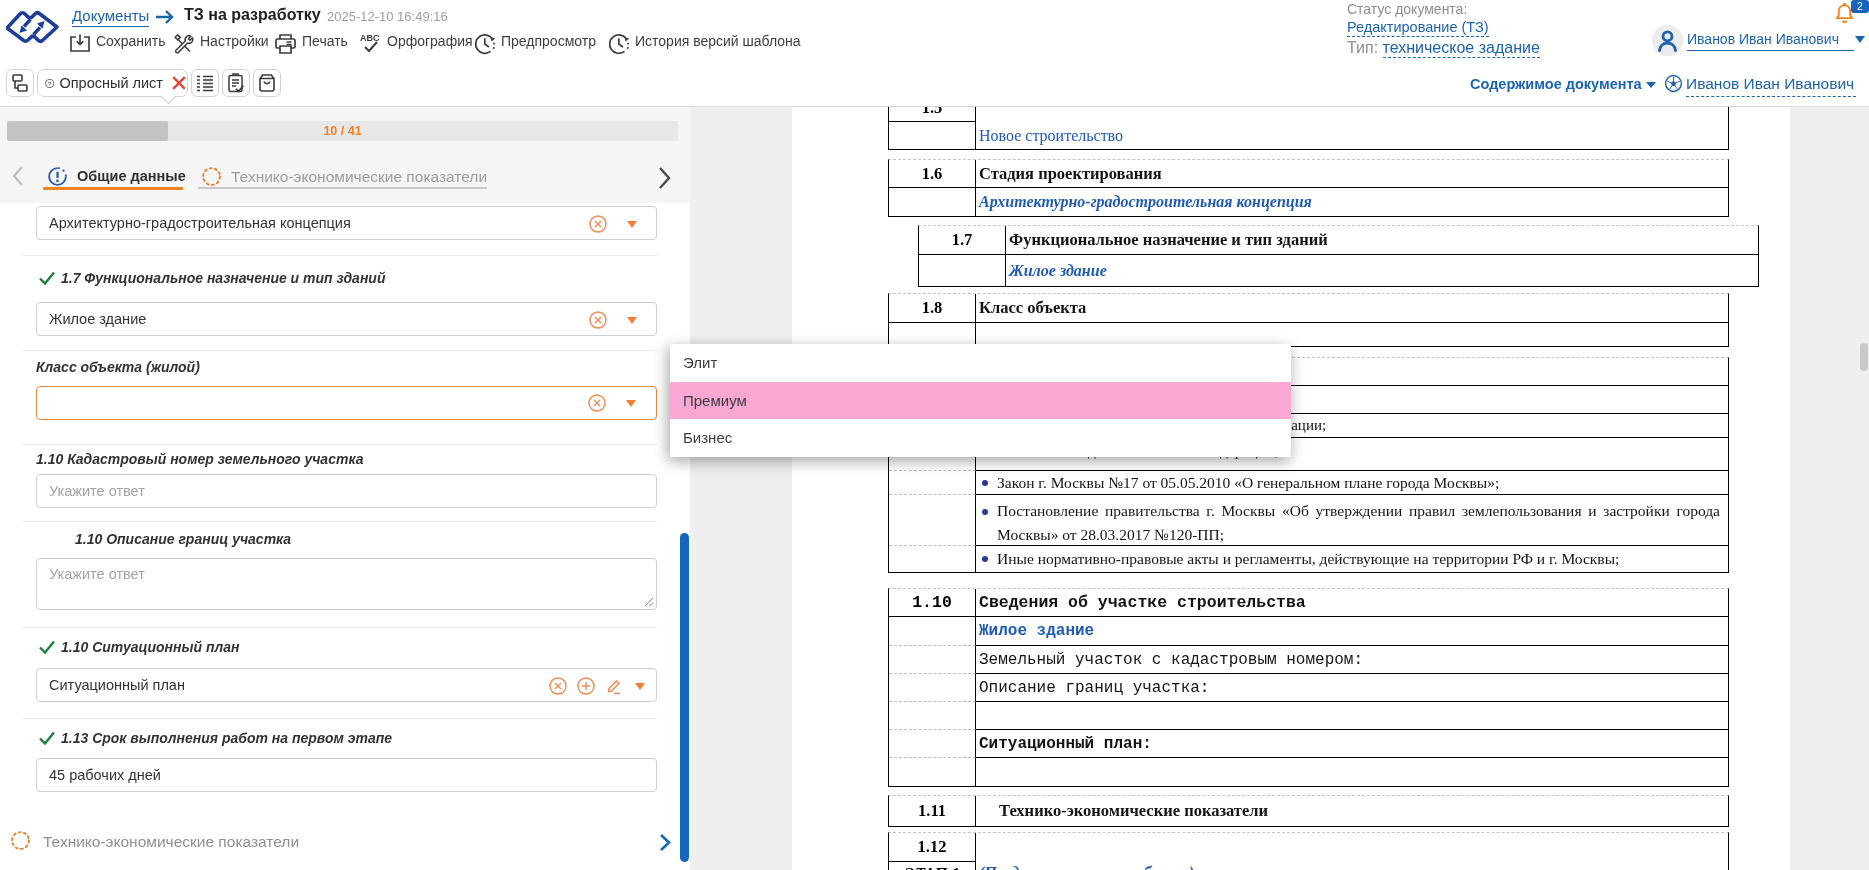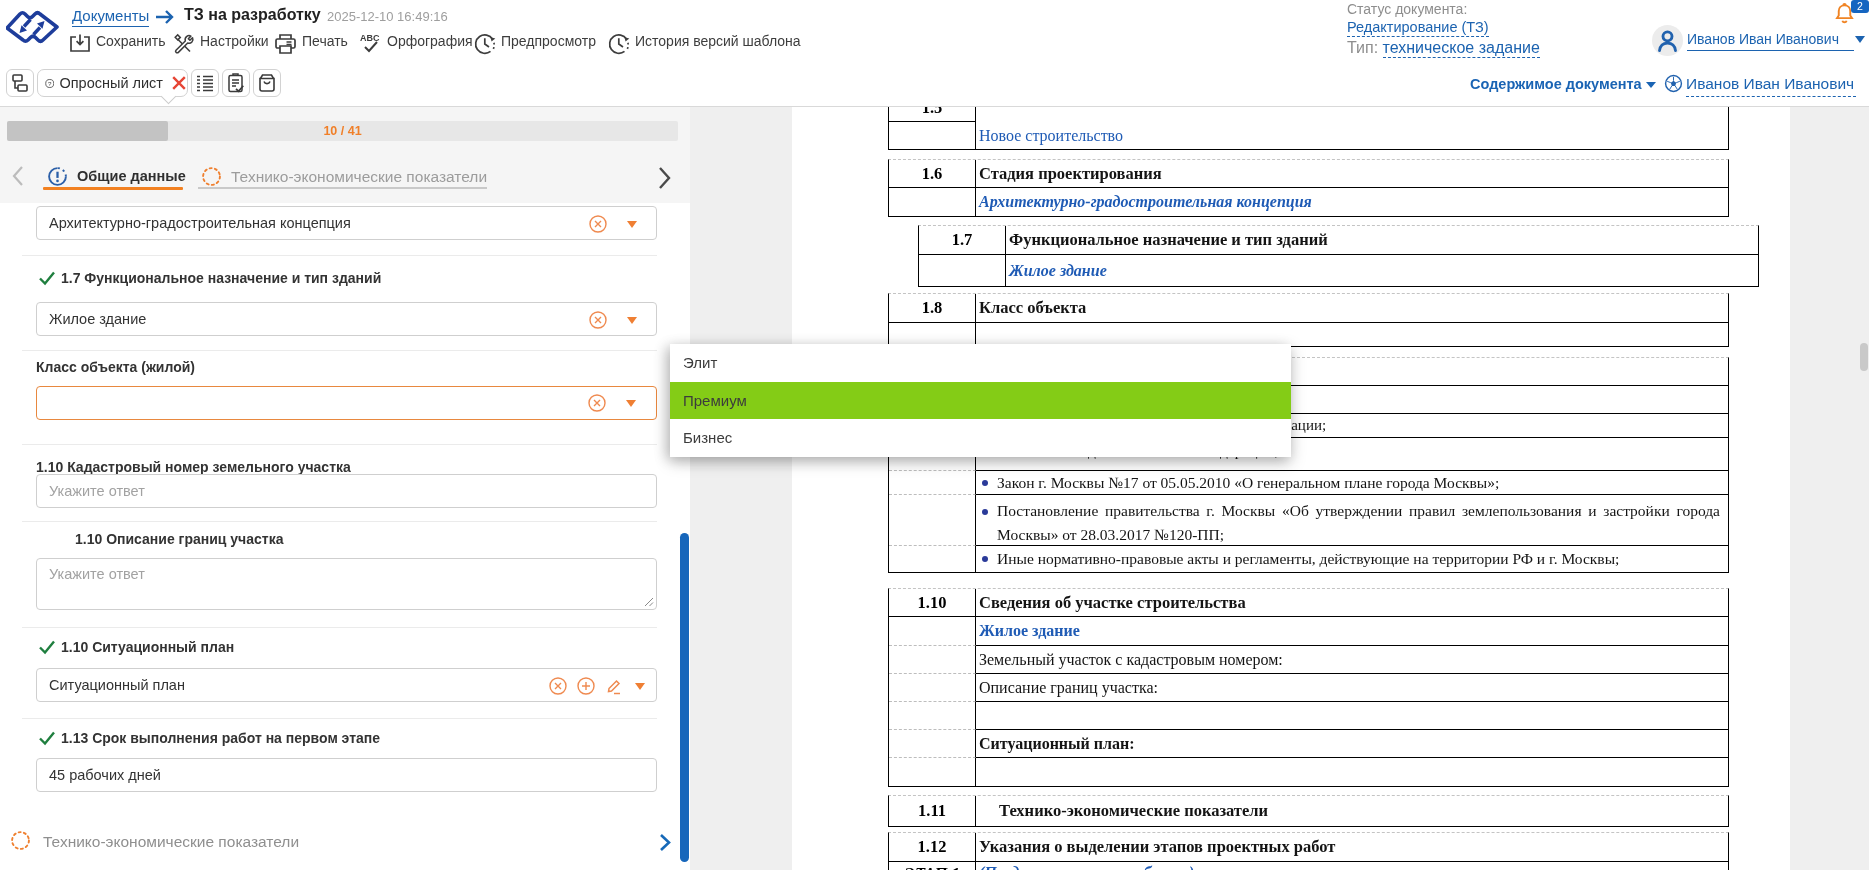--- a/index.html
+++ b/index.html
@@ -10,21 +10,21 @@
   
   #h1row { position:absolute; left:0; top:0; width:1869px; height:63px; background:#fff; border-bottom:1px solid #404040; }
   .tbitem { position:absolute; top:33px; display:flex; color:#3d3d3d; font-size:14px; }
   .tbitem svg { margin-right:5px; }
   
   #h2row { position:absolute; left:0; top:62px; width:1869px; height:45px; background:#fff; border-bottom:1px solid #d9d9d9; }
   .box { position:absolute; top:7px; height:28px; border:1px solid #d2d2d2; border-radius:6px; background:#fff; display:flex; align-items:center; justify-content:center; }
   
   #panel { position:absolute; left:0; top:107px; width:690px; height:763px; background:#fff; }
   #panelTop { position:absolute; left:0; top:0; width:690px; height:96px; background:#f5f5f5; }
-  .lbl { position:absolute; left:36px; font-size:14px; font-weight:bold; color:#333; white-space:nowrap; }
+  .lbl { position:absolute; left:36px; font-size:14px; font-weight:bold; color:#333; white-space:nowrap;font-style:italic; }
   .lblc { display:flex; align-items:center; left:38px; }
   .lblc svg { margin-right:5px; }
   .inp { position:absolute; left:36px; width:621px; height:34px; border:1px solid #cfcfcf; border-radius:4px; background:#fff; font-size:14.5px; color:#333; line-height:32px; padding-left:12px; white-space:nowrap; }
   .ph { color:#a2a2a2; }
   .div { position:absolute; left:22px; width:635px; height:1px; background:#ebebeb; }
   .ficons { position:absolute; top:8px; display:flex; align-items:center; }
   .caret { width:0; height:0; border-left:5.5px solid transparent; border-right:5.5px solid transparent; border-top:7px solid #ef7f33; }
   
   #doc { position:absolute; left:690px; top:107px; width:1179px; height:763px; background:#efefef; overflow:hidden; }
   #page { position:absolute; left:102px; top:0; width:998px; height:763px; background:#fff; }
@@ -272,21 +272,21 @@
   <div class="inp" style="top:279px;border:1.5px solid #e8883f;">
     <div class="ficons" style="left:551px;top:7px;">
       <svg width="18" height="18" viewBox="0 0 18 18">
           <circle cx="9" cy="9" r="8" fill="none" stroke="#ef8a50" stroke-width="1.4"></circle>
           <path d="M6 6 L12 12 M12 6 L6 12" stroke="#ef8a50" stroke-width="1.4"></path>
         </svg>
       <div class="caret" style="margin-left:20px;"></div>
     </div>
   </div>
   <div class="div" style="top:337px;"></div>
-  <div class="lbl" style="top:352px;">1.10 Кадастровый номер земельного участка</div>
+  <div class="lbl" style="top:344px;">1.10 Кадастровый номер земельного участка</div>
   <div class="inp ph" style="top:367px;">Укажите ответ</div>
   <div class="div" style="top:414px;"></div>
   <div class="lbl" style="top:424px;margin-left:39px;">1.10 Описание границ участка</div>
   <div class="inp ph" style="top:451px;height:52px;line-height:normal;padding-top:7px;">Укажите ответ
     <svg style="position:absolute;right:2px;bottom:2px;" width="10" height="10" viewBox="0 0 10 10">
         <path d="M9 1 L1 9 M9 5.5 L5.5 9" stroke="#8a8a8a" stroke-width="1"></path>
       </svg>
   </div>
   <div class="div" style="top:520px;"></div>
   <div class="lbl lblc" style="top:532px;">
@@ -403,21 +403,21 @@
     <div class="row" style="height:51px;">
         <div class="num"></div>
         <div class="cnt bullet blk2" style="display:block;padding-top:4px;line-height:24px;text-align:justify;padding-right:8px;">Постановление правительства г. Москвы «Об утверждении правил землепользования и застройки города Москвы» от 28.03.2017 №120-ПП;</div>
       </div>
     <div class="row" style="height:26px;">
         <div class="num"></div>
         <div class="cnt bullet">Иные нормативно-правовые акты и регламенты, действующие на территории РФ и г. Москвы;</div>
       </div>
   </div>
 
-  <div class="blk" style="top:481px;">
+  <div class="blk" style="top:481px;font-family:Liberation Mono, monospace;">
     <div class="row hdr" style="height:28px;">
         <div class="num">1.10</div>
         <div class="cnt">Сведения об участке строительства</div>
       </div>
     <div class="row" style="height:29px;">
         <div class="num"></div>
         <div class="cnt bval" style="font-weight:bold;">Жилое здание</div>
       </div>
     <div class="row" style="height:28px;">
         <div class="num"></div>
@@ -444,29 +444,28 @@
   <div class="blk" style="top:688px;">
     <div class="row hdr" style="height:30px;gap:20px;">
         <div class="num">1.11</div>
         <div class="cnt">Технико-экономические показатели</div>
       </div>
   </div>
 
   <div class="blk" style="top:725px;">
     <div class="row hdr" style="height:29px;">
         <div class="num">1.12</div>
-        <div class="cnt">Указания о выделении этапов проектных работ</div>
       </div>
     <div class="row" style="height:30px;">
         <div class="num" style="font-style:italic;display:block;padding-top:2px;">ЭТАП 1</div>
         <div class="cnt bit" style="display:block;padding-top:2px;">(Предпроектные проработки)</div>
       </div>
   </div>
 
   <div class="abs" style="left:1170px;top:236px;width:8px;height:28px;background:#c9c9c9;border-radius:4px;"></div>
 </div>
 
 <div id="ddarrow"></div>
 <div id="dd">
   <div class="ddi">Элит</div>
-  <div class="ddi" style="background:#84cc16;">Премиум</div>
+  <div class="ddi" style="background:#f9a8d4;">Премиум</div>
   <div class="ddi">Бизнес</div>
 </div>
 
 </body></html>

